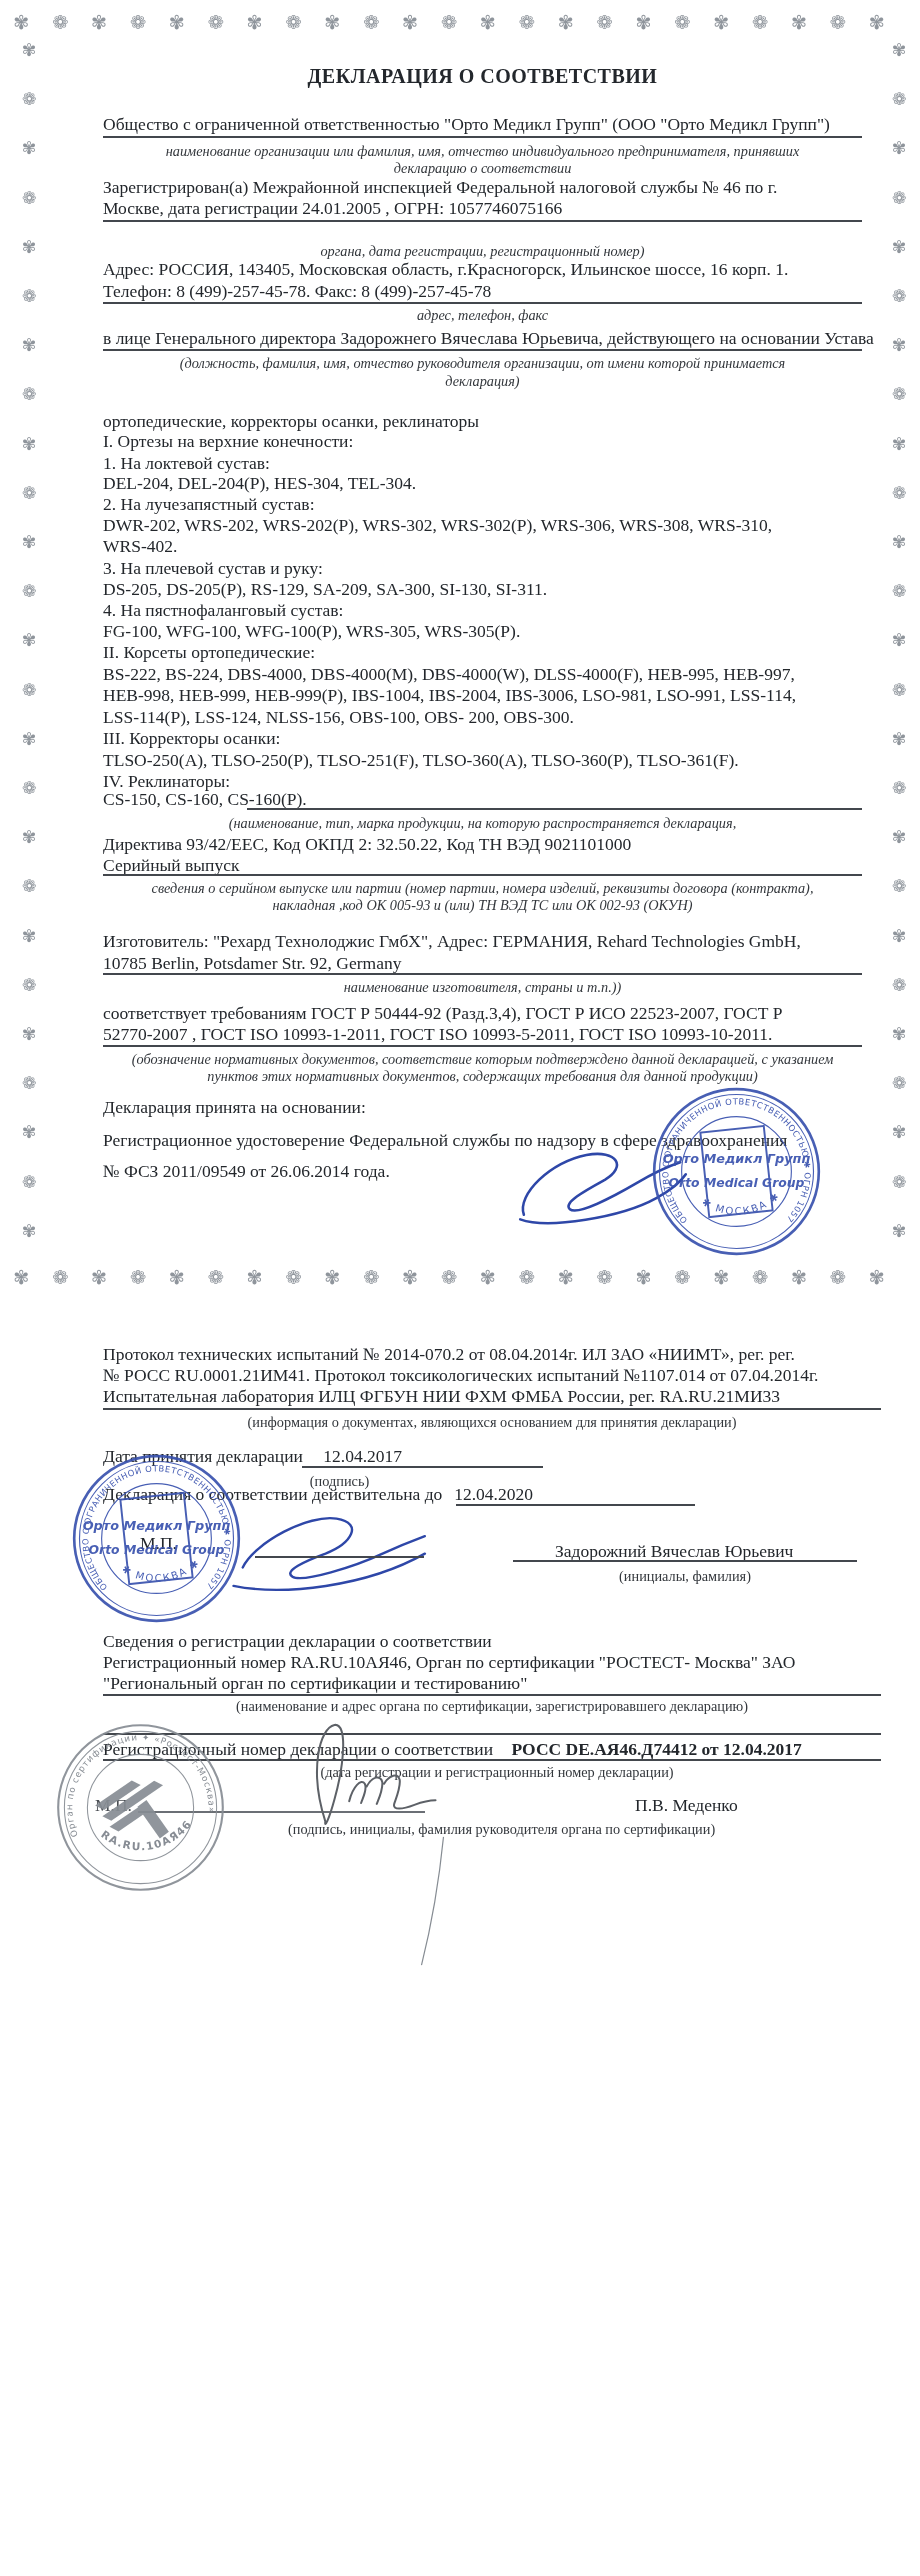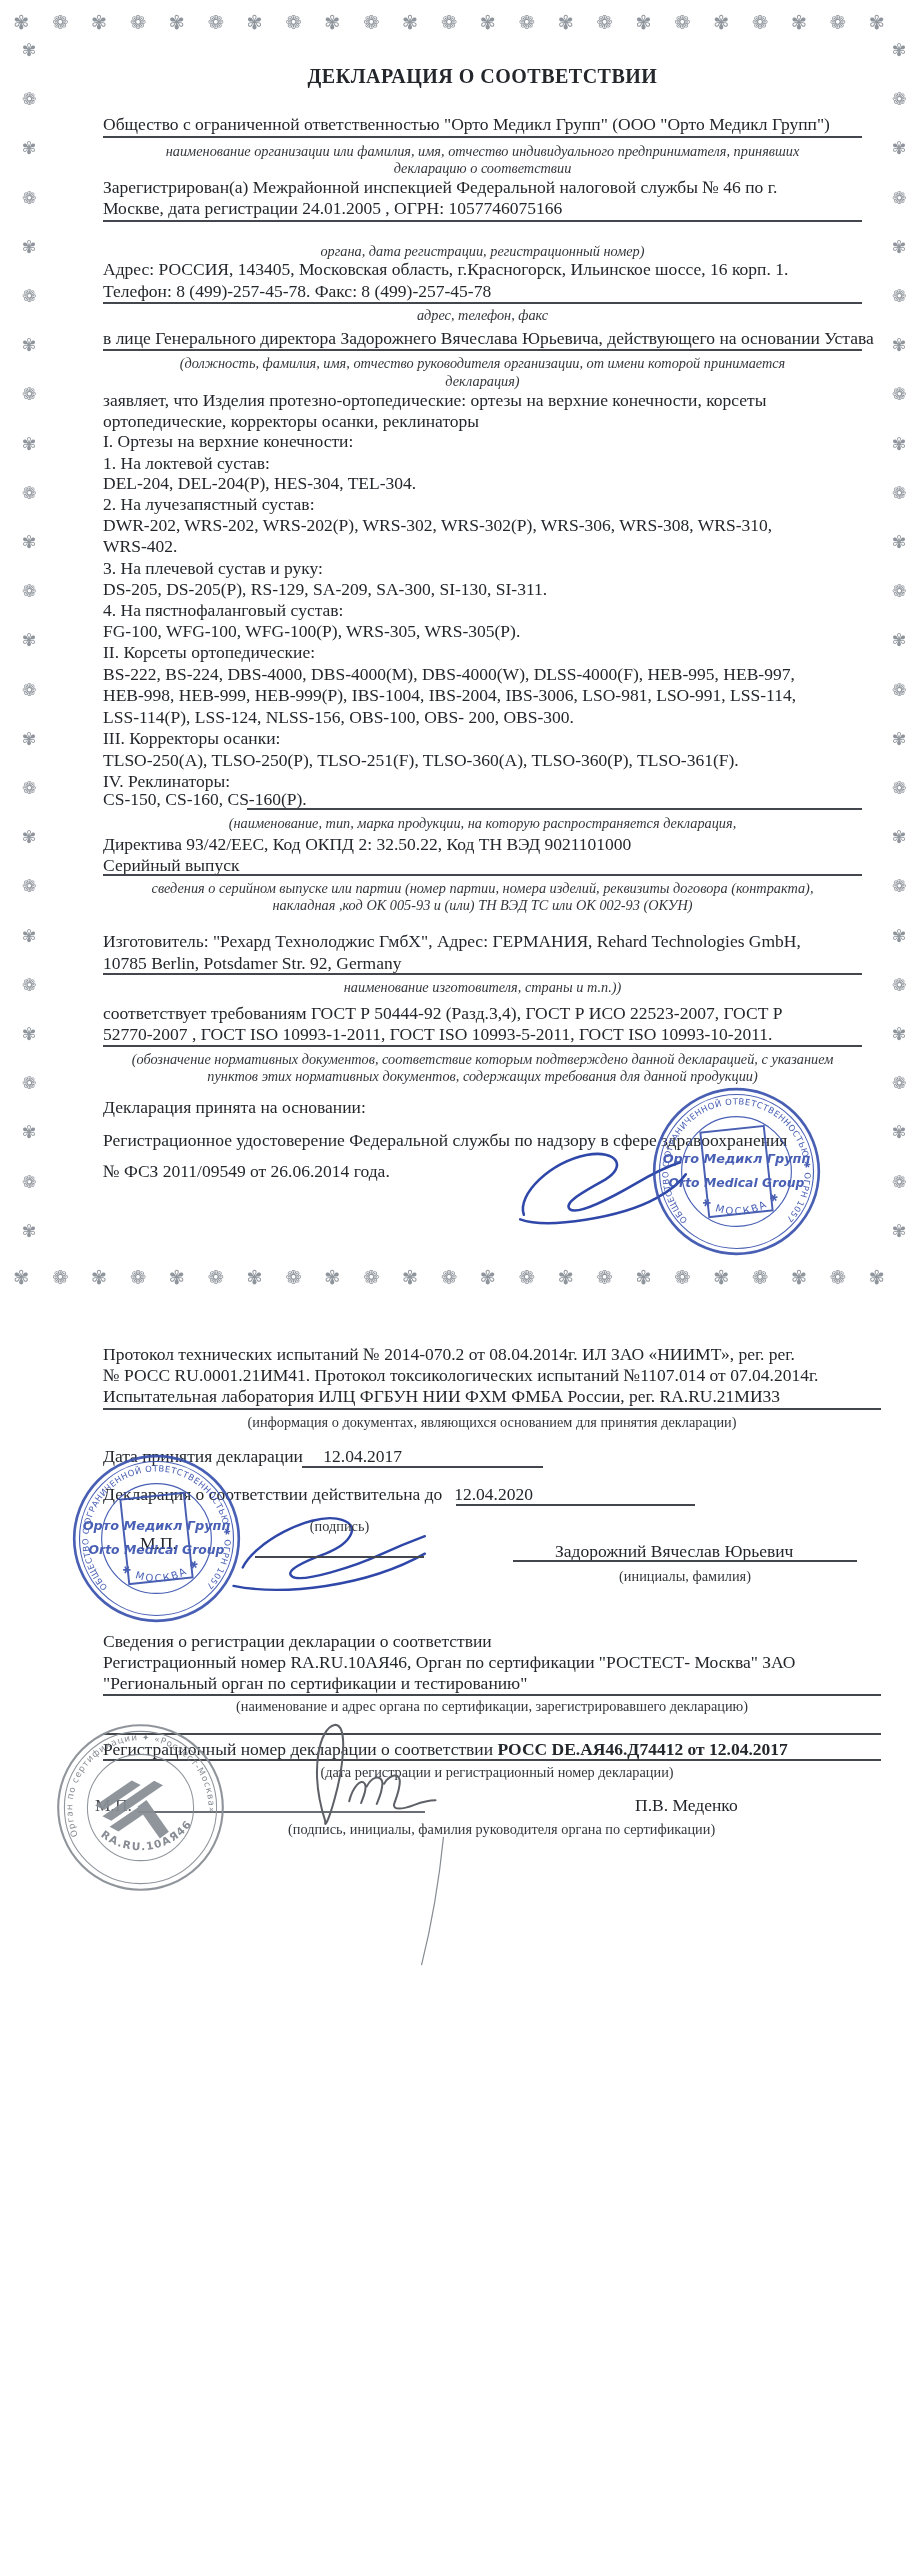--- a/index.html
+++ b/index.html
@@ -48,21 +48,20 @@
   <div class="t L" style="top:259px">Адрес: РОССИЯ, 143405, Московская область, г.Красногорск, Ильинское шоссе, 16 корп. 1.</div>
   <div class="t L" style="top:281px">Телефон: 8 (499)-257-45-78. Факс: 8 (499)-257-45-78</div>
   <div class="ul" style="top:302px;left:103px;width:759px"></div>
   <div class="t C cap" style="top:305px">адрес, телефон, факс</div>
 
   <div class="t L" style="top:328px">в лице Генерального директора Задорожнего Вячеслава Юрьевича, действующего на основании Устава</div>
   <div class="ul" style="top:349px;left:103px;width:759px"></div>
   <div class="t C cap" style="top:353px">(должность, фамилия, имя, отчество руководителя организации, от имени которой принимается</div>
   <div class="t C cap" style="top:371px">декларация)</div>
 
-  <div class="t L" style="top:390px">заявляет, что Изделия протезно-ортопедические: ортезы на верхние конечности, корсеты</div>
   <div class="t L" style="top:411px">ортопедические, корректоры осанки, реклинаторы</div>
   <div class="t L" style="top:431px">I. Ортезы на верхние конечности:</div>
   <div class="t L" style="top:453px">1. На локтевой сустав:</div>
   <div class="t L" style="top:473px">DEL-204, DEL-204(P), HES-304, TEL-304.</div>
   <div class="t L" style="top:494px">2. На лучезапястный сустав:</div>
   <div class="t L" style="top:515px">DWR-202, WRS-202, WRS-202(P), WRS-302, WRS-302(P), WRS-306, WRS-308, WRS-310,</div>
   <div class="t L" style="top:536px">WRS-402.</div>
   <div class="t L" style="top:558px">3. На плечевой сустав и руку:</div>
   <div class="t L" style="top:579px">DS-205, DS-205(P), RS-129, SA-209, SA-300, SI-130, SI-311.</div>
   <div class="t L" style="top:600px">4. На пястнофаланговый сустав:</div>
@@ -137,21 +136,21 @@
     <span style="margin-left:7.4px">12.04.2020</span>
   </div>
   <div class="ul" style="top:1504px;left:456px;width:239px"></div>
 
   <div class="t" style="top:1533px;left:140px">М.П.</div>
 
   <svg class="sig" style="left:228px;top:1501px" width="207" height="97" viewBox="0 0 225 105">
     <path d="M16,72 C30,44 88,14 118,19 C148,24 134,46 106,57 C84,65 60,76 70,82 C81,89 138,71 168,57 C190,47 206,41 214,38 M6,92 C60,103 150,93 214,57" fill="none" stroke="#2e47a8" stroke-width="2.6" stroke-linecap="round"></path>
   </svg>
   <div class="ul" style="top:1556px;left:255px;width:169px"></div>
-  <div class="t cap" style="top:1516px;left:255px;width:169px;text-align:center">(подпись)</div>
+  <div class="t cap" style="top:1471px;left:255px;width:169px;text-align:center">(подпись)</div>
 
   <div class="t" style="top:1541px;left:555px">Задорожний Вячеслав Юрьевич</div>
   <div class="ul" style="top:1560px;left:513px;width:344px"></div>
   <div class="t cap" style="top:1566px;left:513px;width:344px;text-align:center">(инициалы, фамилия)</div>
 
   <svg class="stamp" style="left:68px;top:1450px" width="177" height="177" viewBox="0 0 200 200">
     <circle cx="100" cy="100" r="93" fill="none" stroke="#3952ae" stroke-width="3"></circle>
     <circle cx="100" cy="100" r="87" fill="none" stroke="#3952ae" stroke-width="1.3"></circle>
     <circle cx="100" cy="100" r="62" fill="none" stroke="#3952ae" stroke-width="1.3"></circle>
     <path id="arcB1" d="M 45,155 A 77,77 0 1 1 155,155" fill="none"></path>
@@ -170,21 +169,21 @@
   <div class="t L" style="top:1631px">Сведения о регистрации декларации о соответствии</div>
   <div class="t L" style="top:1652px">Регистрационный номер RA.RU.10АЯ46, Орган по сертификации "РОСТЕСТ- Москва" ЗАО</div>
   <div class="t L" style="top:1673px">"Региональный орган по сертификации и тестированию"</div>
   <div class="ul" style="top:1694px;left:103px;width:778px"></div>
   <div class="t C2 cap" style="top:1696px">(наименование и адрес органа по сертификации, зарегистрировавшего декларацию)</div>
 
   <div class="ul" style="top:1733px;left:103px;width:778px"></div>
 
   <div class="t L" style="top:1739px">
     <span>Регистрационный номер декларации о соответствии</span>
-    <span class="b" style="margin-left:0">РОСС DE.АЯ46.Д74412 от 12.04.2017</span>
+    <span class="b" style="margin-left:14px">РОСС DE.АЯ46.Д74412 от 12.04.2017</span>
   </div>
   <div class="ul" style="top:1759px;left:103px;width:778px"></div>
   <div class="t cap" style="top:1762px;left:184px;width:626px;text-align:center">(дата регистрации и регистрационный номер декларации)</div>
 
   <div class="t" style="top:1795px;left:95px;color:#4a4e54">М.П.</div>
   <div class="t" style="top:1795px;left:635px">П.В. Меденко</div>
   <div class="ul" style="top:1811px;left:138px;width:287px;background:#6b6f75"></div>
   <div class="t cap" style="top:1819px;left:288px;width:534px;">(подпись, инициалы, фамилия руководителя органа по сертификации)</div>
 
   <svg class="sig" style="left:272px;top:1713px" width="170" height="124" viewBox="0 0 185 135">

